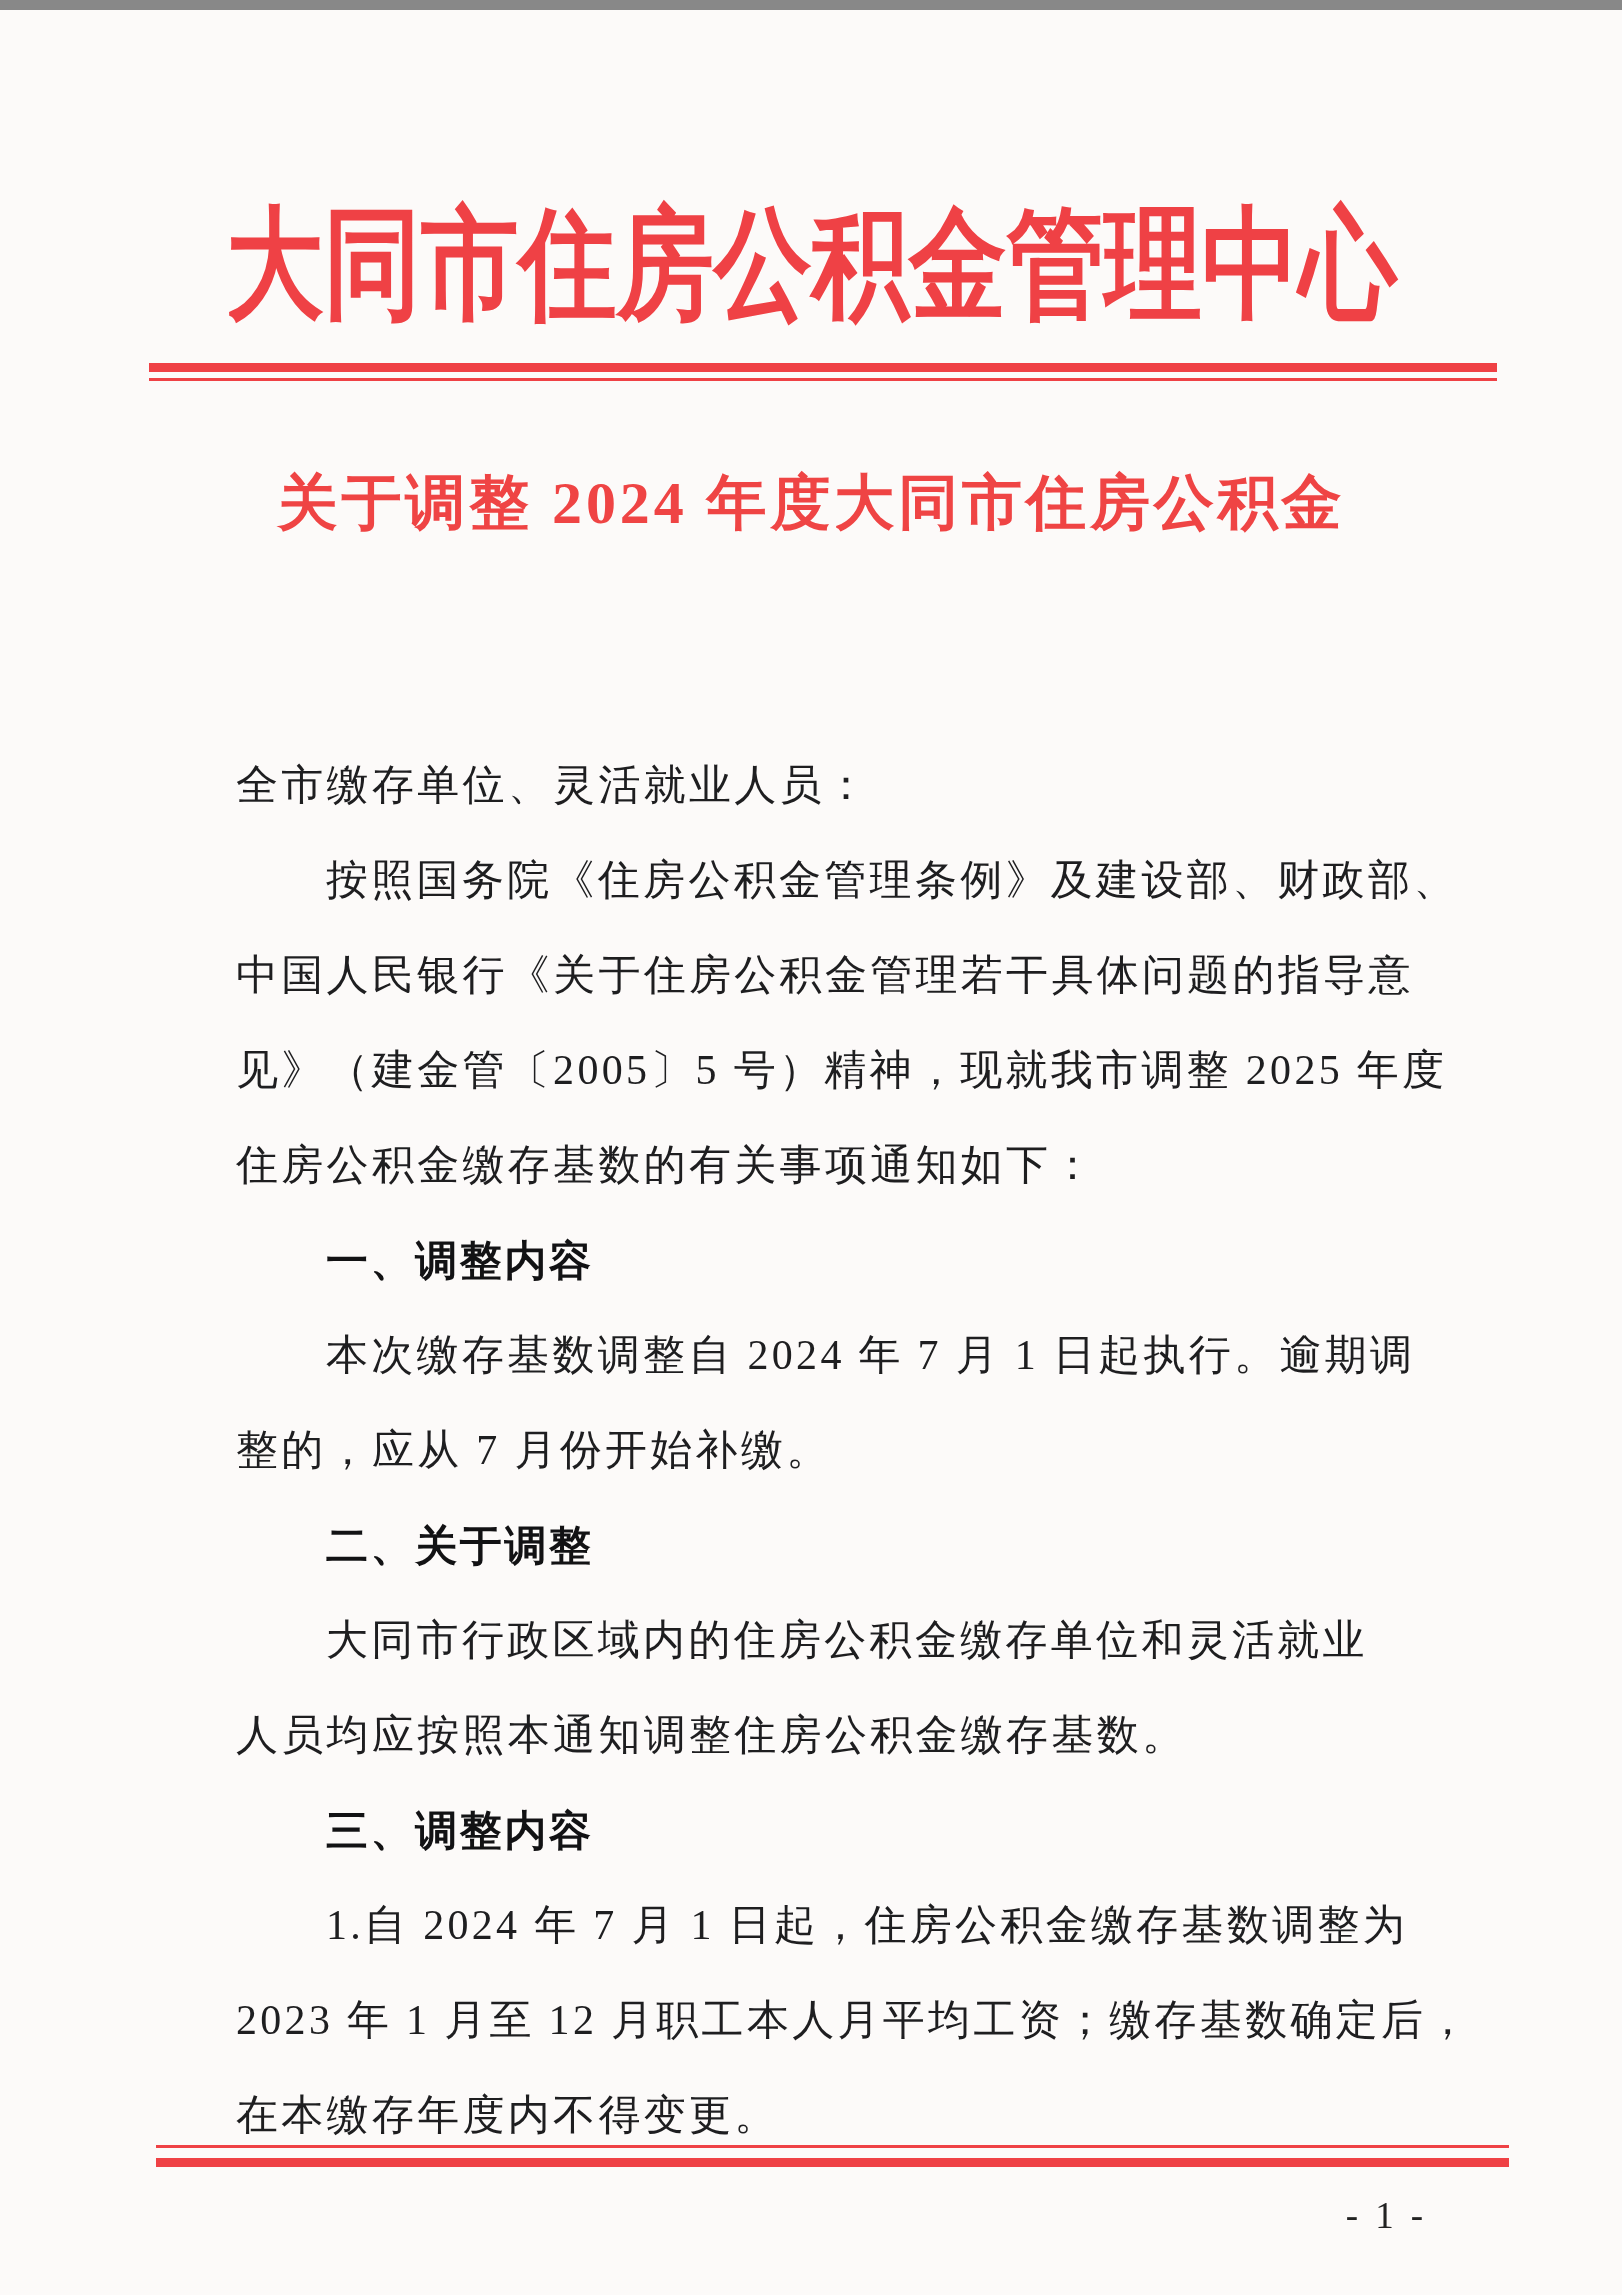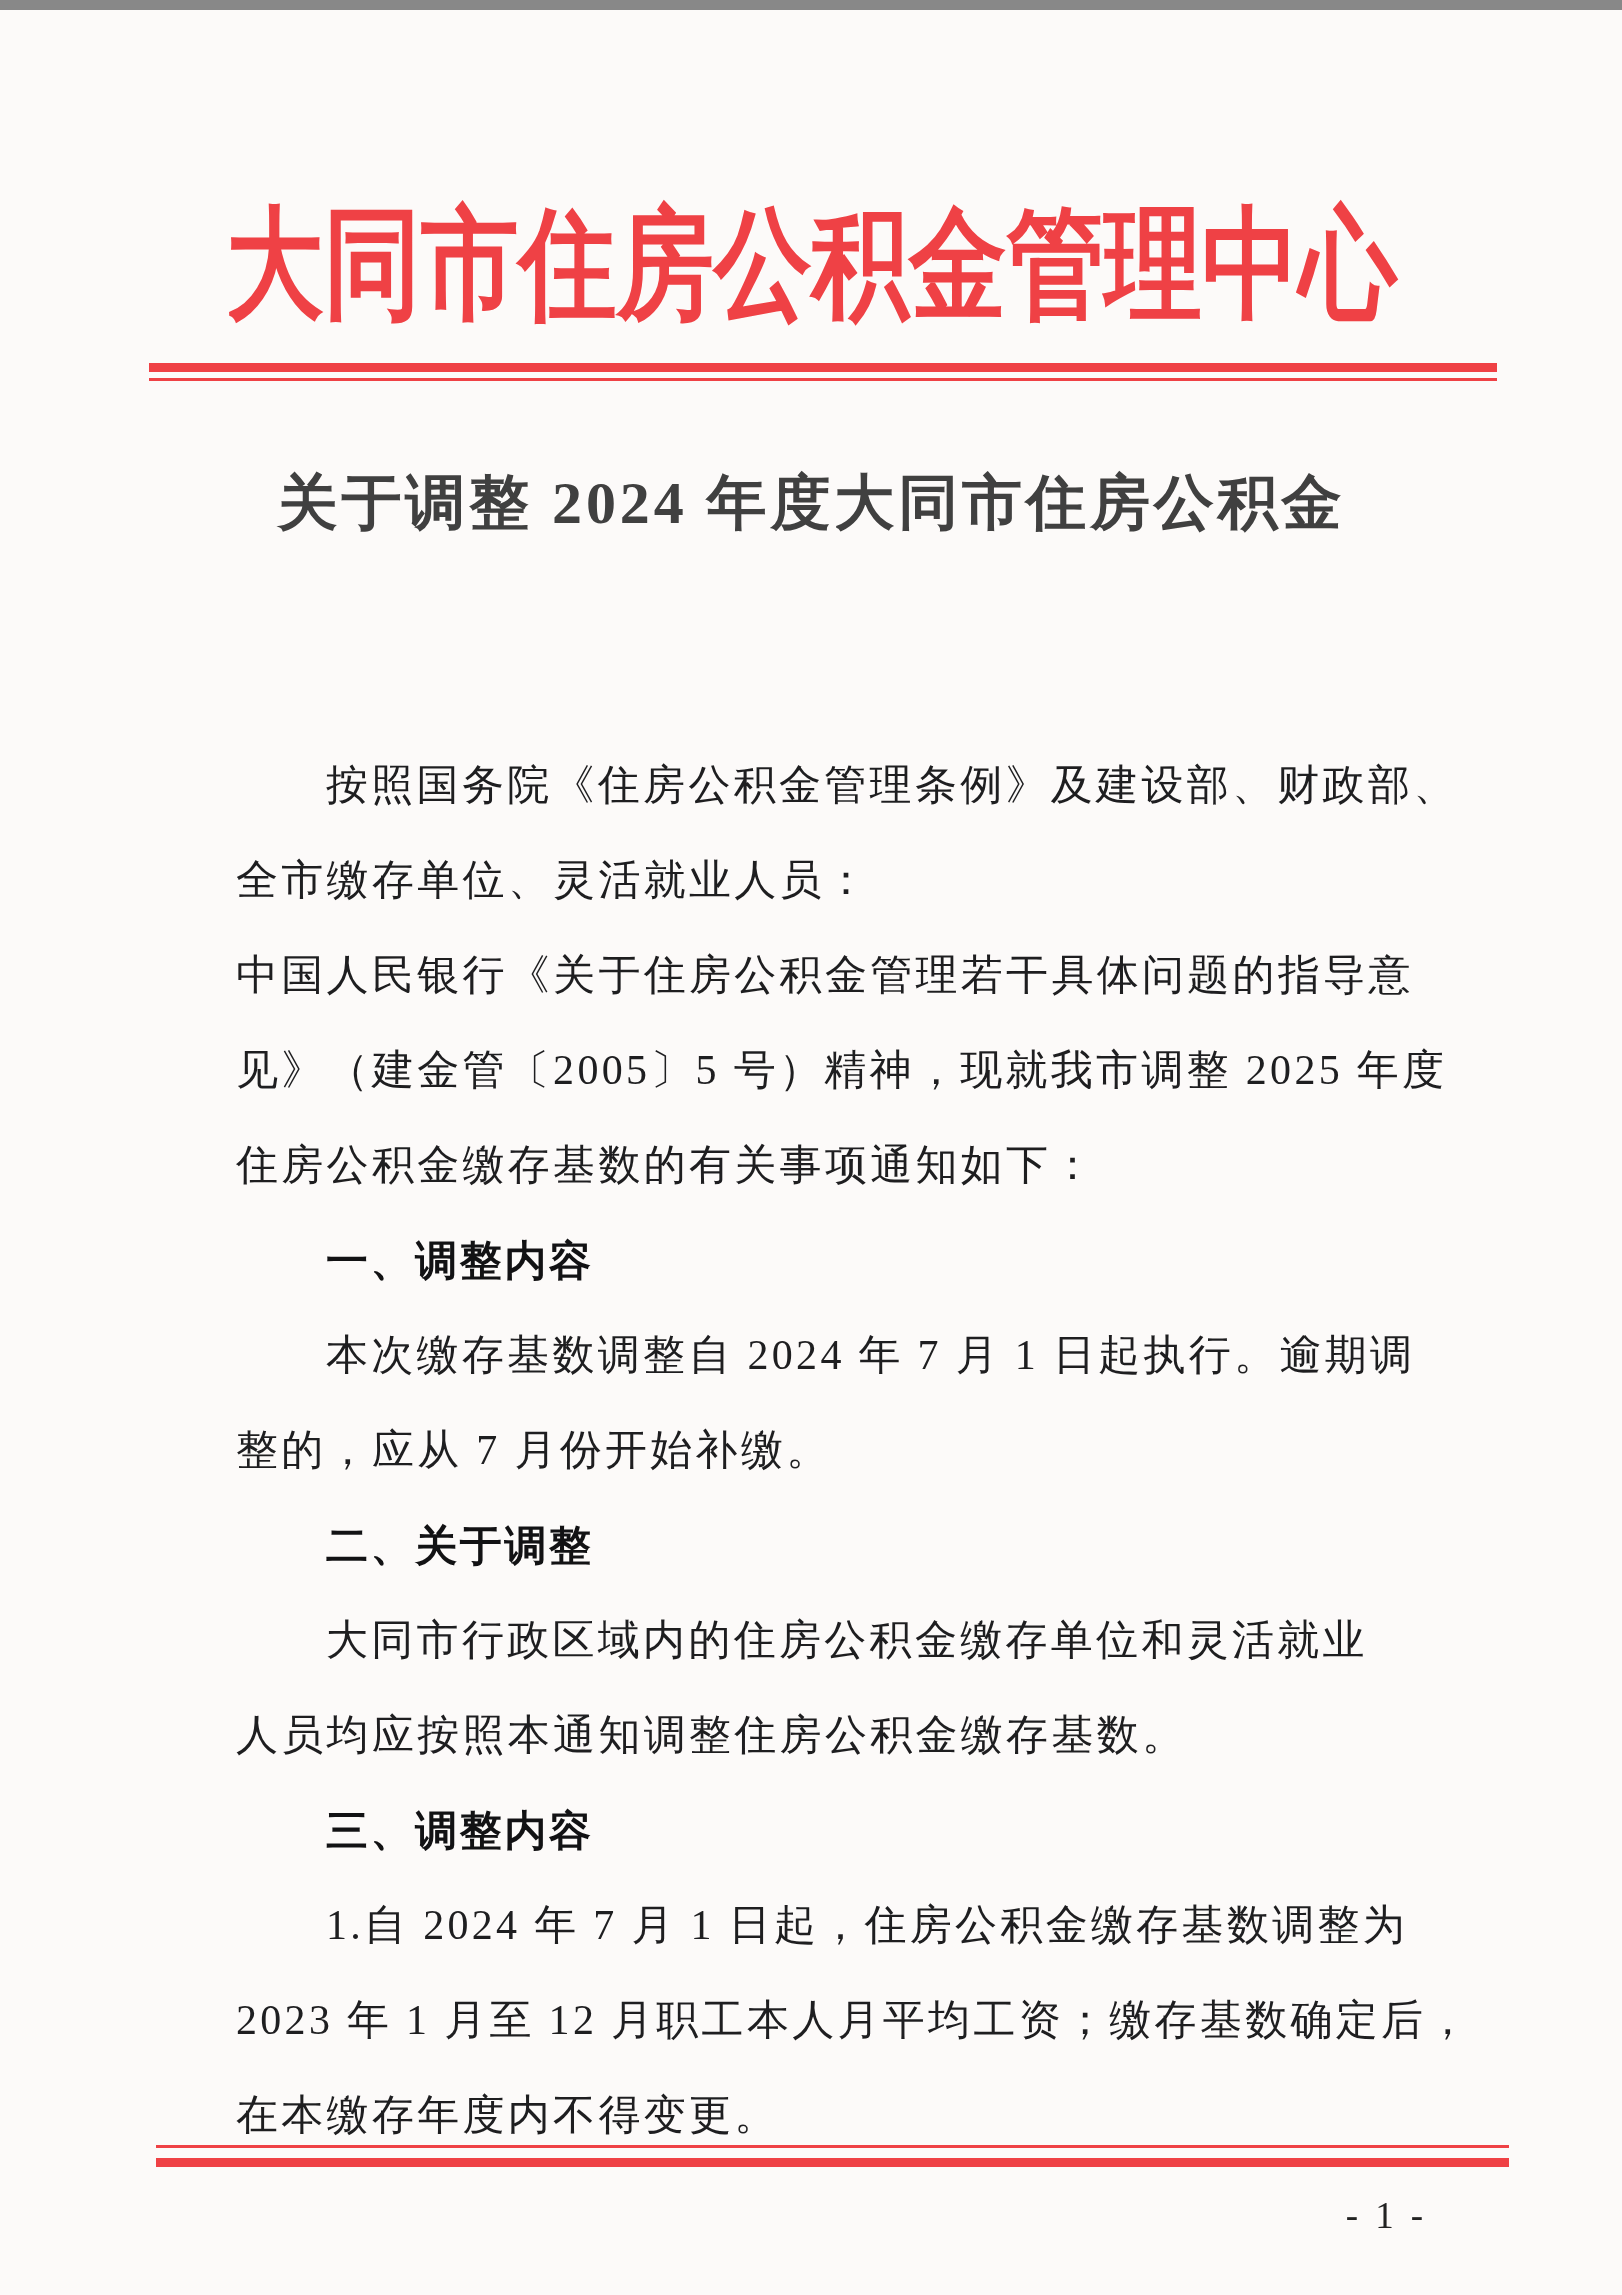--- a/index.html
+++ b/index.html
@@ -45,21 +45,21 @@
   .doc-title {
     position: absolute;
     top: 440px;
     left: 0;
     width: 100%;
     text-align: center;
     font-size: 60px;
     line-height: 106px;
     font-weight: bold;
     letter-spacing: 3.9px;
-    color: #404040;
+    color: #ef4444;
   }
   
   .body-text {
     position: absolute;
     left: 236px;
     top: 728px;
     width: 1204px;
     font-size: 42px;
     line-height: 95px;
     letter-spacing: 3.3px;
@@ -90,22 +90,22 @@
   <div class="letterhead">大同市住房公积金管理中心</div>
 
   <div class="rule rule-header-thick"></div>
   <div class="rule rule-header-thin"></div>
 
   <div class="doc-title">
     <div>关于调整 2024 年度大同市住房公积金</div>
   </div>
 
   <div class="body-text" id="body-lines">
+      <div class="line">全市缴存单位、灵活就业人员：</div>
       <div class="line indent">按照国务院《住房公积金管理条例》及建设部、财政部、</div>
-      <div class="line">全市缴存单位、灵活就业人员：</div>
       <div class="line">中国人民银行《关于住房公积金管理若干具体问题的指导意</div>
       <div class="line">见》（建金管〔2005〕5 号）精神，现就我市调整 2025 年度</div>
       <div class="line">住房公积金缴存基数的有关事项通知如下：</div>
       <div class="line indent heading">一、调整内容</div>
       <div class="line indent">本次缴存基数调整自 2024 年 7 月 1 日起执行。逾期调</div>
       <div class="line">整的，应从 7 月份开始补缴。</div>
       <div class="line indent heading">二、关于调整</div>
       <div class="line indent">大同市行政区域内的住房公积金缴存单位和灵活就业</div>
       <div class="line">人员均应按照本通知调整住房公积金缴存基数。</div>
       <div class="line indent heading">三、调整内容</div>

